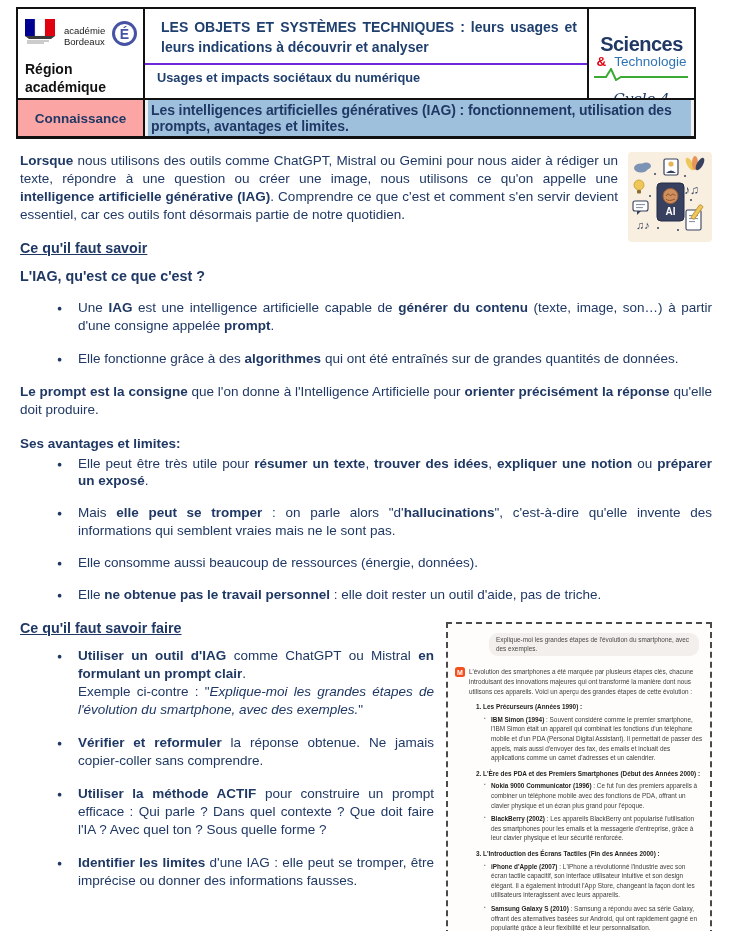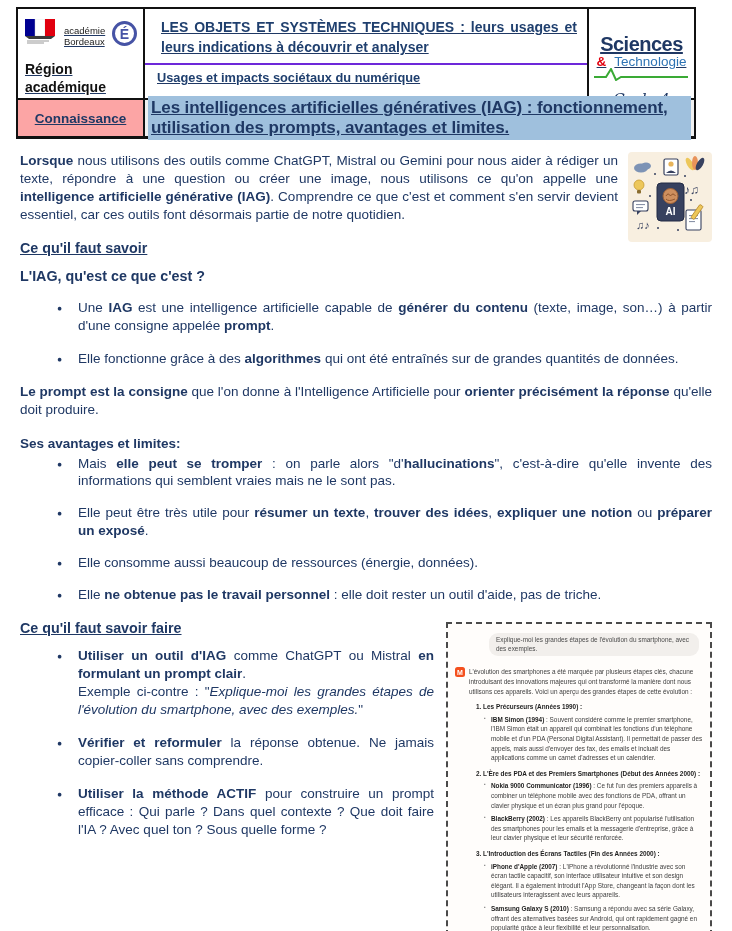--- a/index.html
+++ b/index.html
@@ -11,37 +11,36 @@
   }
   .page { position:relative; width:732px; height:931px; padding:7px 16px 0 16px; background:#fff; }
 
   
   .header-table {
     display:grid;
     grid-template-columns:127px 1fr 107px;
     grid-template-rows:56px 33px 38px;
     border:2px solid #111; border-bottom-width:3px;
     width:680px;
-    text-decoration:underline;
   }
   .logo-cell { grid-row:1/3; grid-column:1; border-right:2px solid #111; padding:10px 4px 0 7px; }
   .title-cell {
     grid-row:1; grid-column:2; border-bottom:2px solid #6d28d9;
     padding:8px 10px 0 16px; font-weight:bold; font-size:14px; line-height:1.45;
     text-align:justify; color:#1f3f6e;
   }
   .st-cell { grid-row:1/3; grid-column:3; border-left:2px solid #111; padding:22px 2px 0 2px; text-align:center; }
   .subtitle-cell { grid-row:2; grid-column:2; padding:5px 10px 0 12px; font-weight:bold; font-size:12.8px; color:#1f3f6e; }
   .k-label {
     grid-row:3; grid-column:1; border-top:2px solid #111; border-right:2px solid #111;
     background:#fca5a5; display:flex; align-items:center; justify-content:center;
     font-weight:bold; font-size:13.5px;
   }
   .k-value { grid-row:3; grid-column:2/4; border-top:2px solid #111; background:#f1f1f1; display:flex; align-items:center; padding:0 3px; }
-  .k-value mark { background:#9fc0dd; color:#1f3864; font-weight:bold; font-size:17px; padding:2px 3px; letter-spacing:-0.1px; }
+  .k-value mark { background:#9fc0dd; color:#1f3864; font-weight:bold; font-size:14px; padding:2px 3px; letter-spacing:-0.1px; }
 
   
   .acad-row { display:flex; align-items:flex-start; gap:5px; position:relative; }
   .flag-svg { flex:none; }
   .acad-text { font-size:9.5px; line-height:1.15; color:#1a1a1a; padding-top:7px; }
   .acad-e {
     position:absolute; right:2px; top:2px; width:25px; height:25px; border-radius:50%;
     border:3px solid #4653a5; color:#4653a5; font-weight:bold; font-size:14px;
     display:flex; align-items:center; justify-content:center; background:#fff;
   }
@@ -208,22 +207,22 @@
 
     <ul class="doc-list">
       <li><span>Une </span><b>IAG</b><span> est une intelligence artificielle capable de </span><b>générer du contenu</b><span> (texte, image, son…) à partir d'une consigne appelée </span><b>prompt</b><span>.</span></li>
       <li><span>Elle fonctionne grâce à des </span><b>algorithmes</b><span> qui ont été entraînés sur de grandes quantités de données.</span></li>
     </ul>
 
     <p class="mid-para"><b>Le prompt est la consigne</b><span> que l'on donne à l'Intelligence Artificielle pour </span><b>orienter précisément la réponse</b><span> qu'elle doit produire.</span></p>
 
     <div class="h-bold">Ses avantages et limites:</div>
     <ul class="doc-list tight">
+      <li><span>Elle peut être très utile pour </span><b>résumer un texte</b><span>, </span><b>trouver des idées</b><span>, </span><b>expliquer une notion</b><span> ou </span><b>préparer un exposé</b><span>.</span></li>
       <li><span>Mais </span><b>elle peut se tromper</b><span> : on parle alors "d'</span><b>hallucinations</b><span>", c'est-à-dire qu'elle invente des informations qui semblent vraies mais ne le sont pas.</span></li>
-      <li><span>Elle peut être très utile pour </span><b>résumer un texte</b><span>, </span><b>trouver des idées</b><span>, </span><b>expliquer une notion</b><span> ou </span><b>préparer un exposé</b><span>.</span></li>
       <li><span>Elle consomme aussi beaucoup de ressources (énergie, données).</span></li>
       <li><span>Elle </span><b>ne obtenue pas le travail personnel</b><span> : elle doit rester un outil d'aide, pas de triche.</span></li>
     </ul>
 
     <div class="prompt-figure">
       <div class="fig-box">
         <div class="fig-prompt">Explique-moi les grandes étapes de l'évolution du smartphone, avec des exemples.</div>
         <div class="fig-response">
           <div class="fig-avatar">M</div>
           <div class="fig-text">
@@ -241,17 +240,18 @@
       </div>
 
     </div>
 
     <div class="h-underline">Ce qu'il faut savoir faire</div>
 
     <ul class="doc-list">
       <li><b>Utiliser un outil d'IAG</b><span> comme ChatGPT ou Mistral </span><b>en formulant un prompt clair</b><span>.</span><br><span> Exemple ci-contre : "</span><span style="font-style: italic;">Explique-moi les grandes étapes de l'évolution du smartphone, avec des exemples.</span><span>"</span></li>
       <li><b>Vérifier et reformuler</b><span> la réponse obtenue. Ne jamais copier-coller sans comprendre.</span></li>
       <li><b>Utiliser la méthode ACTIF</b><span> pour construire un prompt efficace : Qui parle ? Dans quel contexte ? Que doit faire l'IA ? Avec quel ton ? Sous quelle forme ?</span></li>
+      <li><b>Identifier les limites</b><span> d'une IAG : elle peut se tromper, être imprécise ou donner des informations fausses.</span></li>
 
     </ul>
 
   </div>
 </div>
 
 </body></html>

